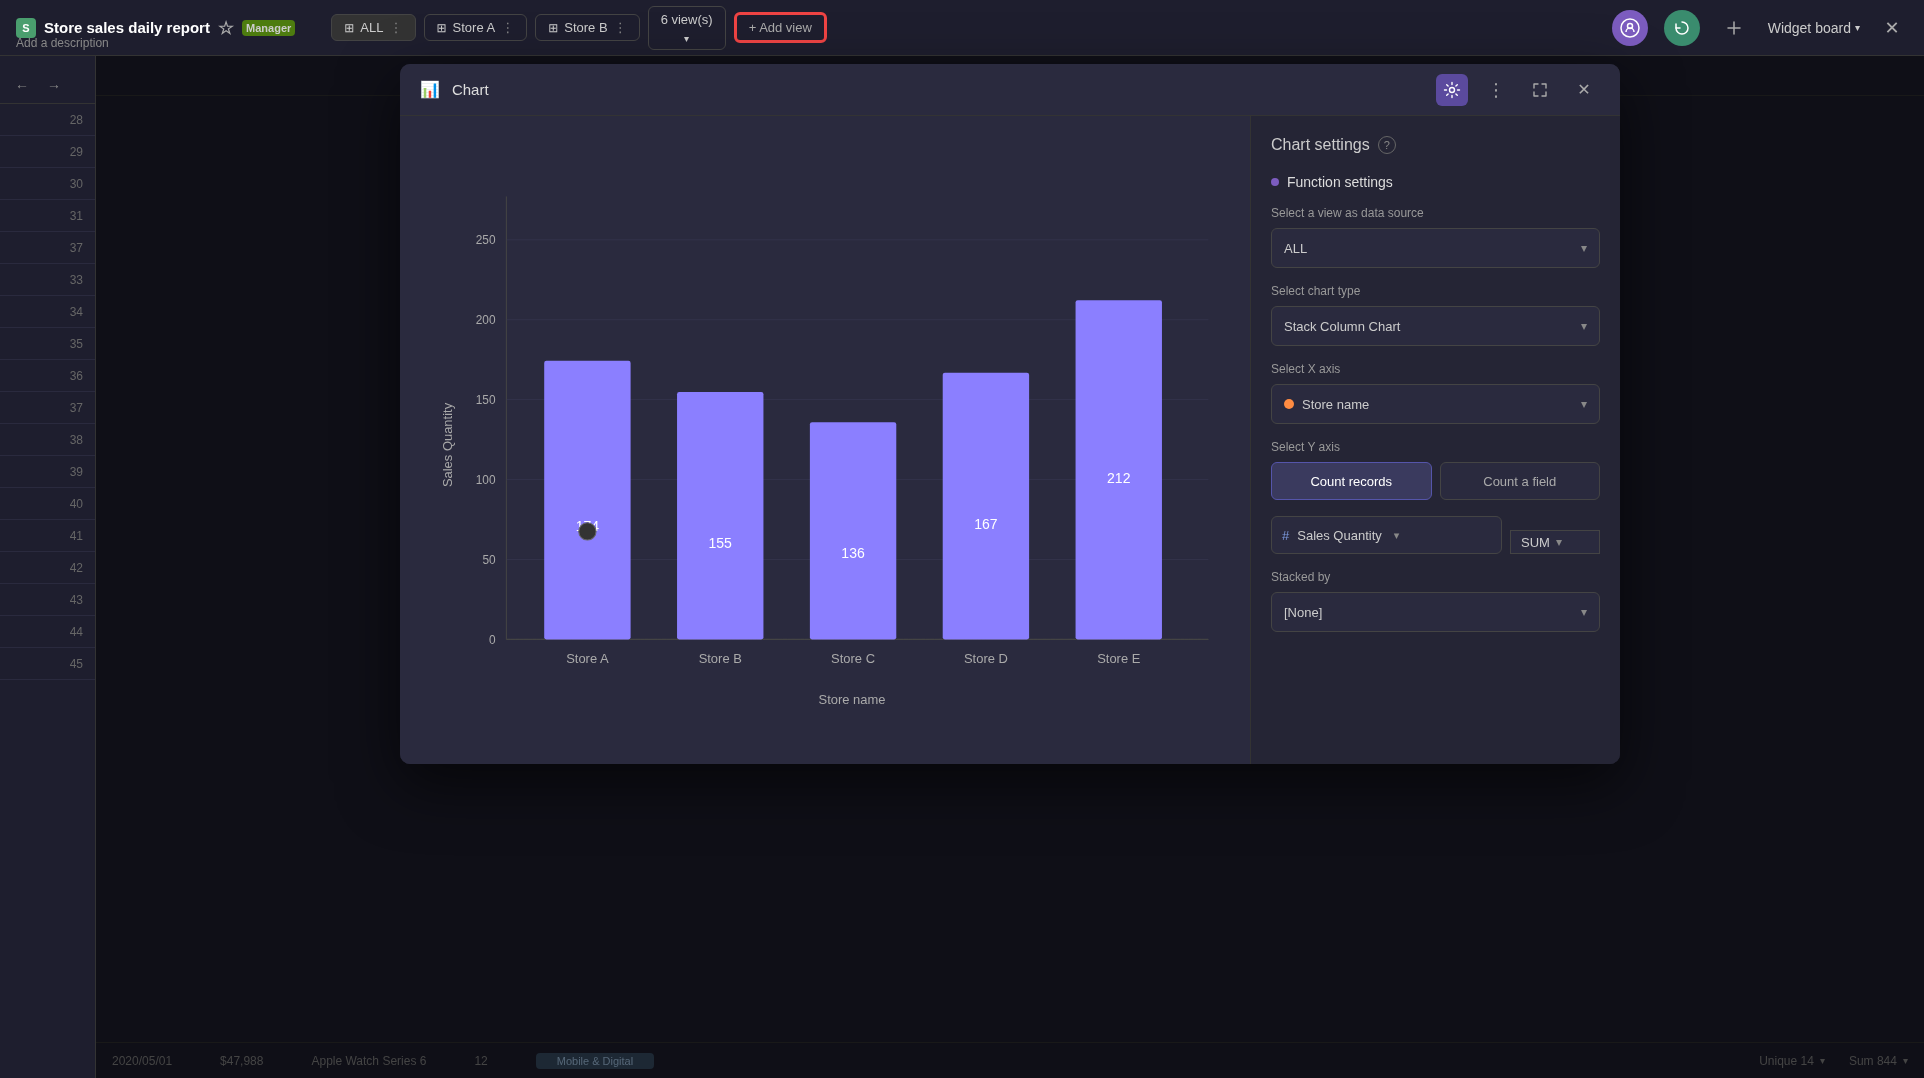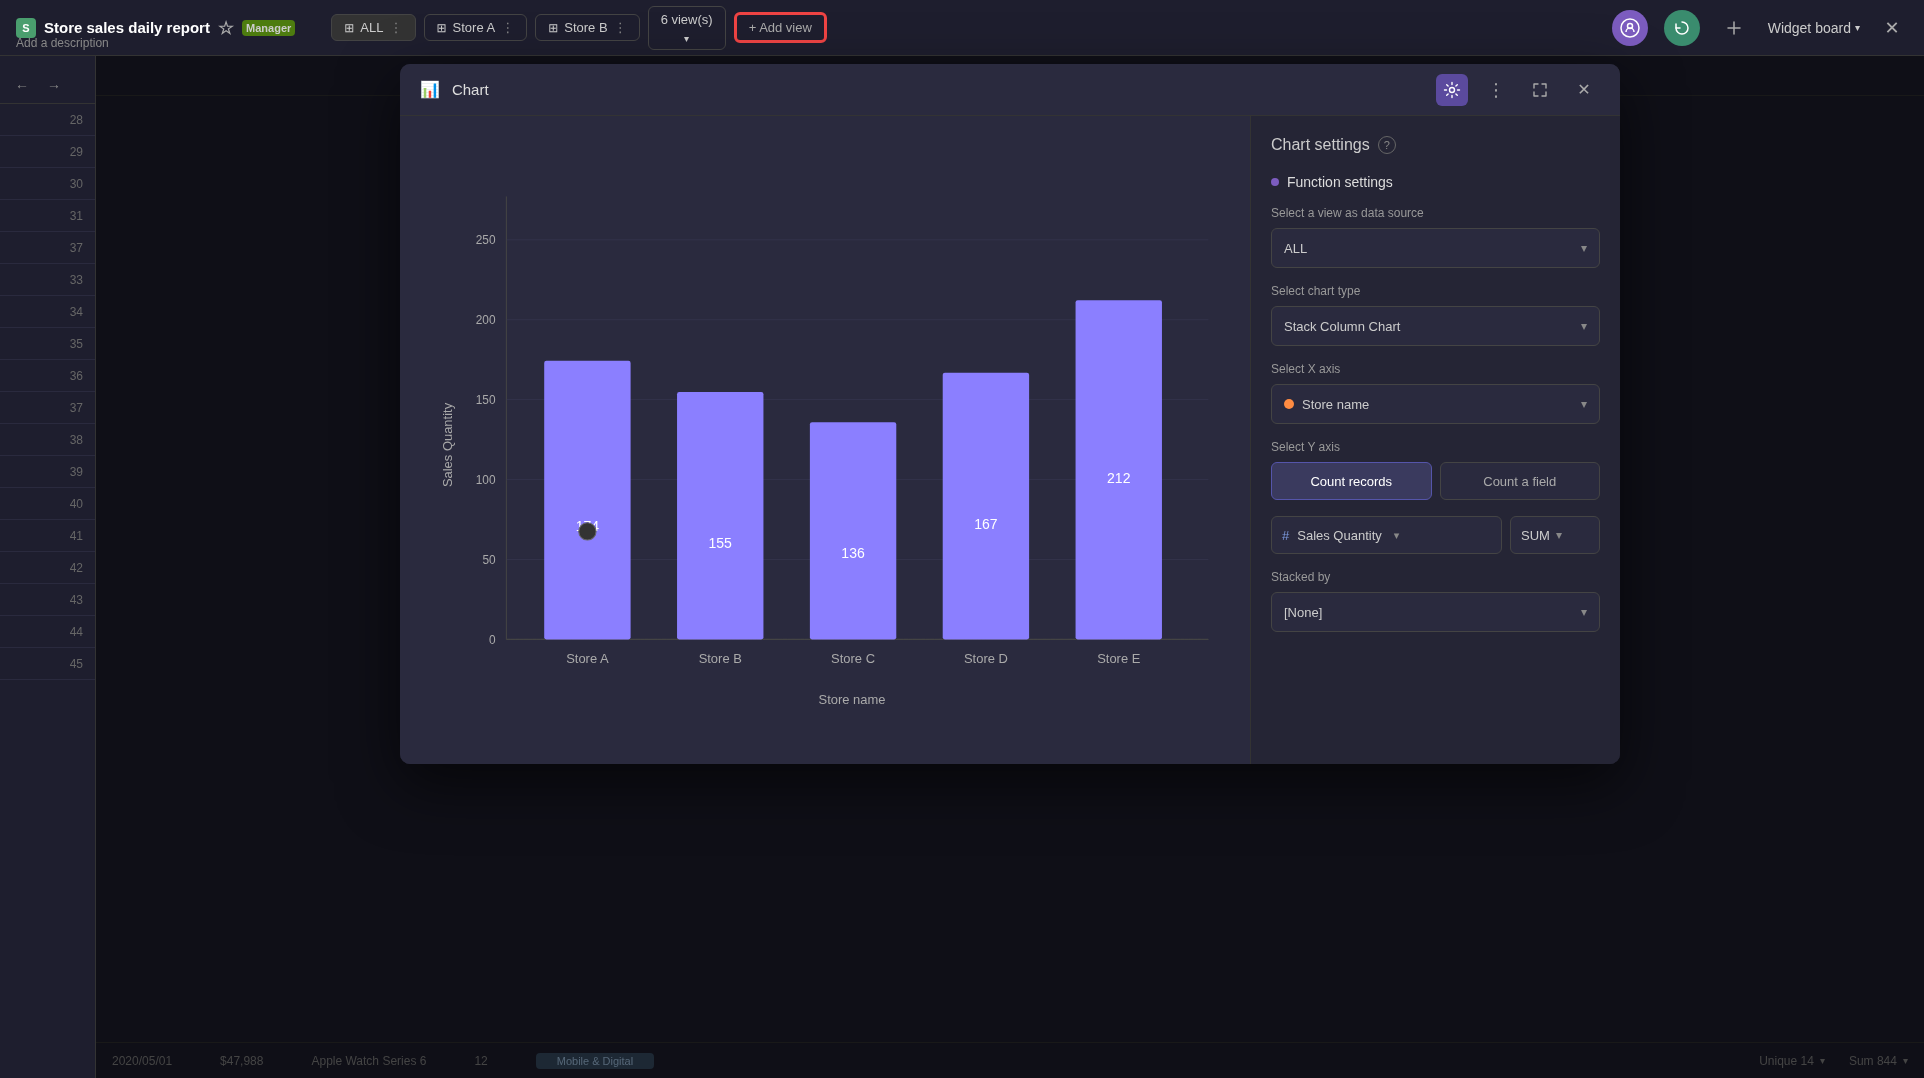--- a/index.html
+++ b/index.html
@@ -312,24 +312,24 @@
       background: #2a2a3e;
       border: 1px solid #444;
       border-radius: 6px;
       padding: 0 10px;
       cursor: pointer;
       font-size: 13px;
       color: #ccc;
     }
 
     .sum-selector {
-      height: 38px;
+      height: 24px;
       background: #2a2a3e;
       border: 1px solid #444;
-      border-radius: 6px;
+      border-radius: 0;
       padding: 0 10px;
       cursor: pointer;
       font-size: 13px;
       color: #ccc;
       display: flex;
       align-items: center;
       gap: 6px;
       min-width: 90px;
     }
 

